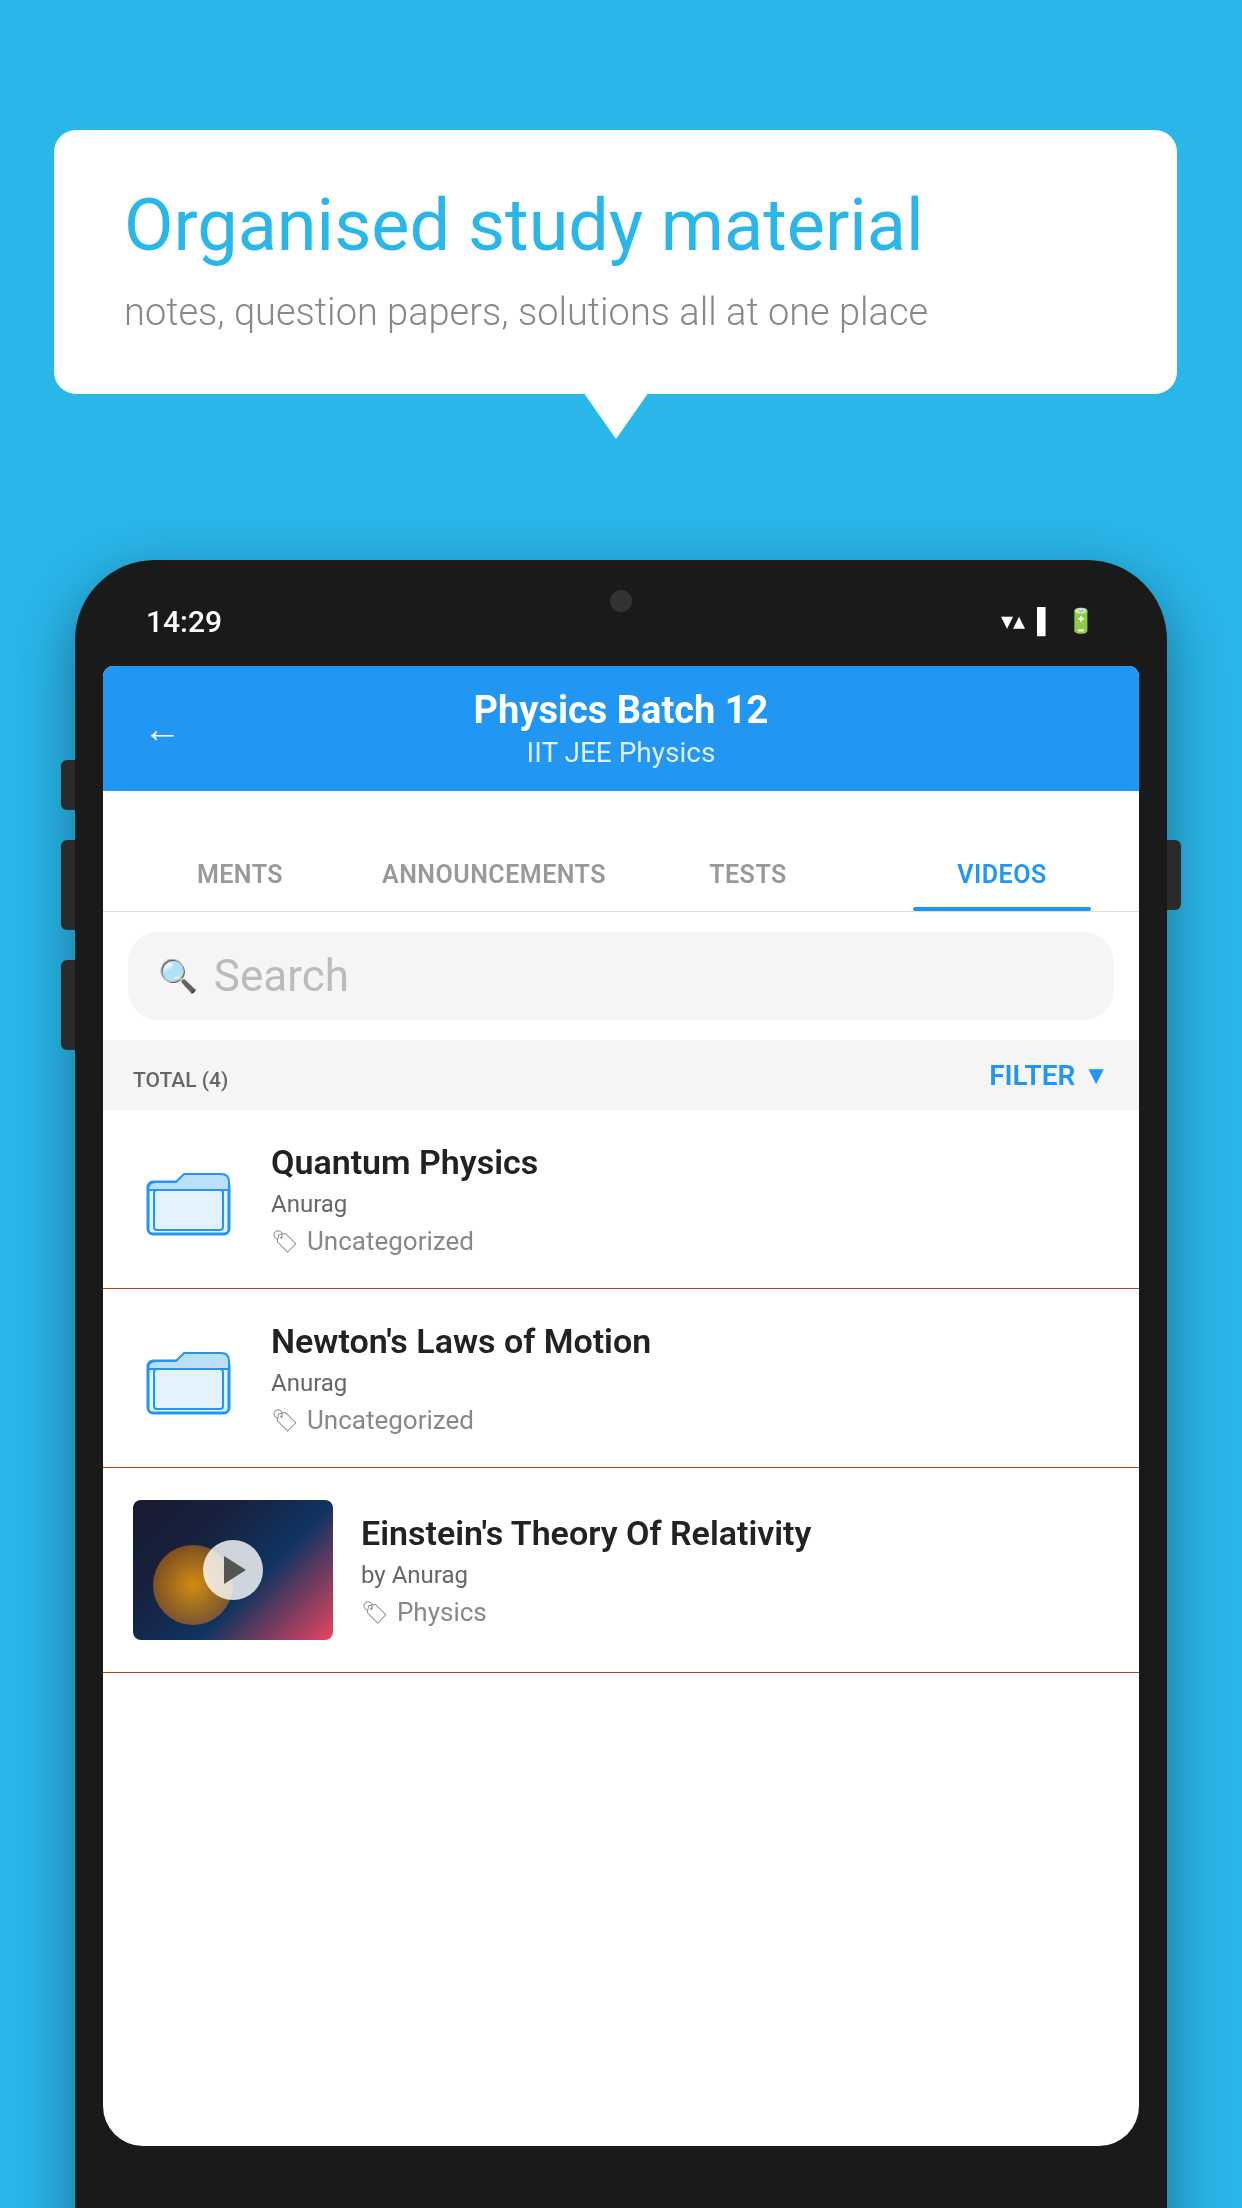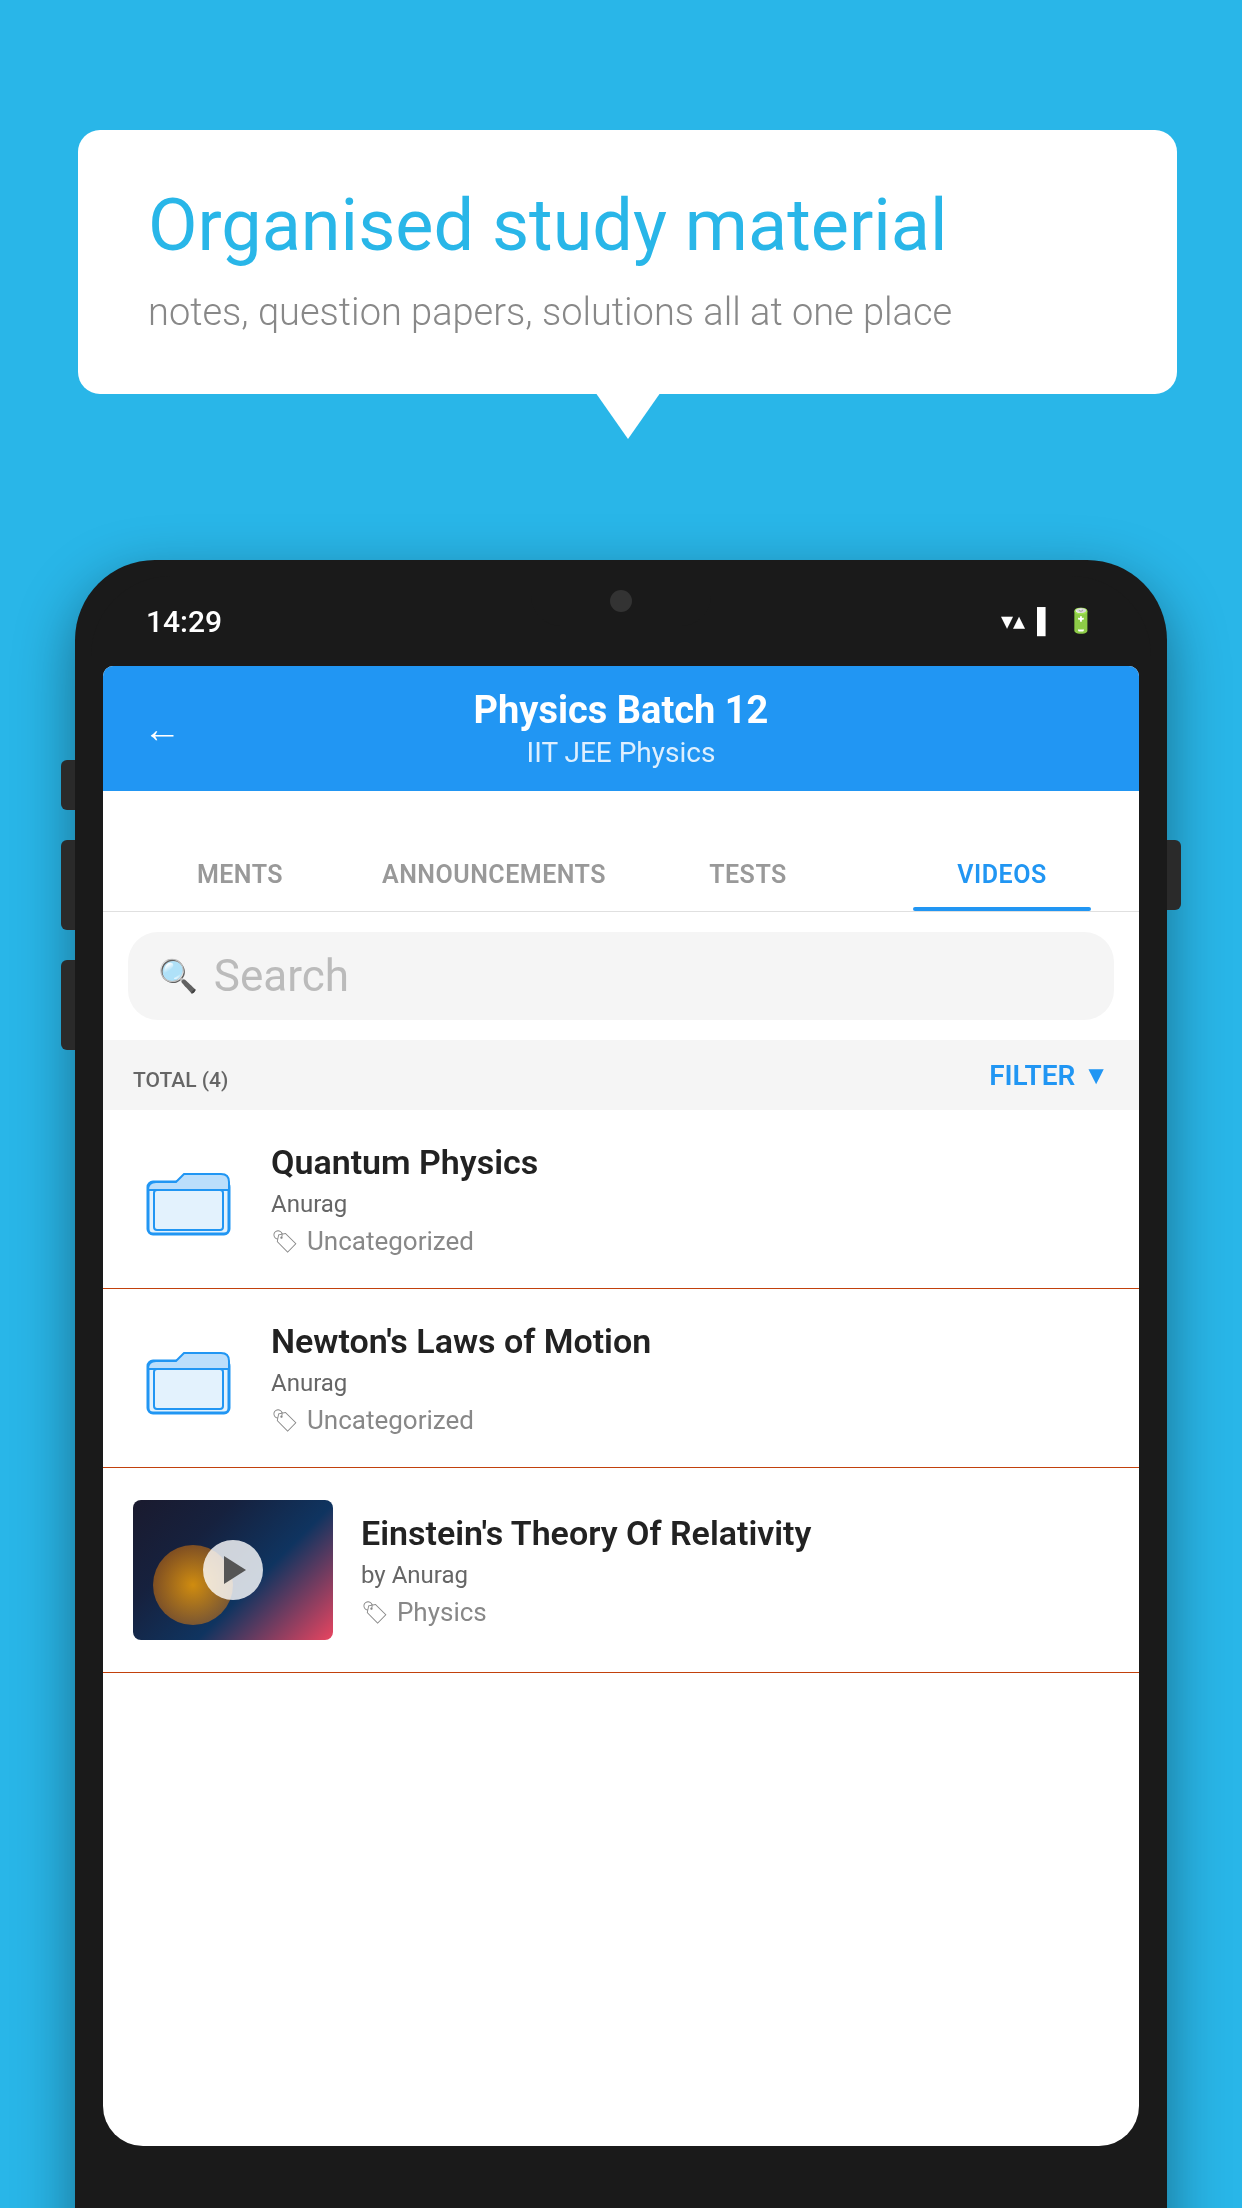--- a/index.html
+++ b/index.html
@@ -10,21 +10,21 @@
       background-color: #29b6e8;
       font-family: 'Roboto', Arial, sans-serif;
       overflow: hidden;
       position: relative;
     }
 
     
     .speech-bubble-container {
       position: absolute;
       top: 130px;
-      left: 78px;
+      left: 54px;
       right: 65px;
     }
 
     .speech-bubble {
       background: white;
       border-radius: 22px;
       padding: 55px 70px 60px 70px;
       position: relative;
     }
 

